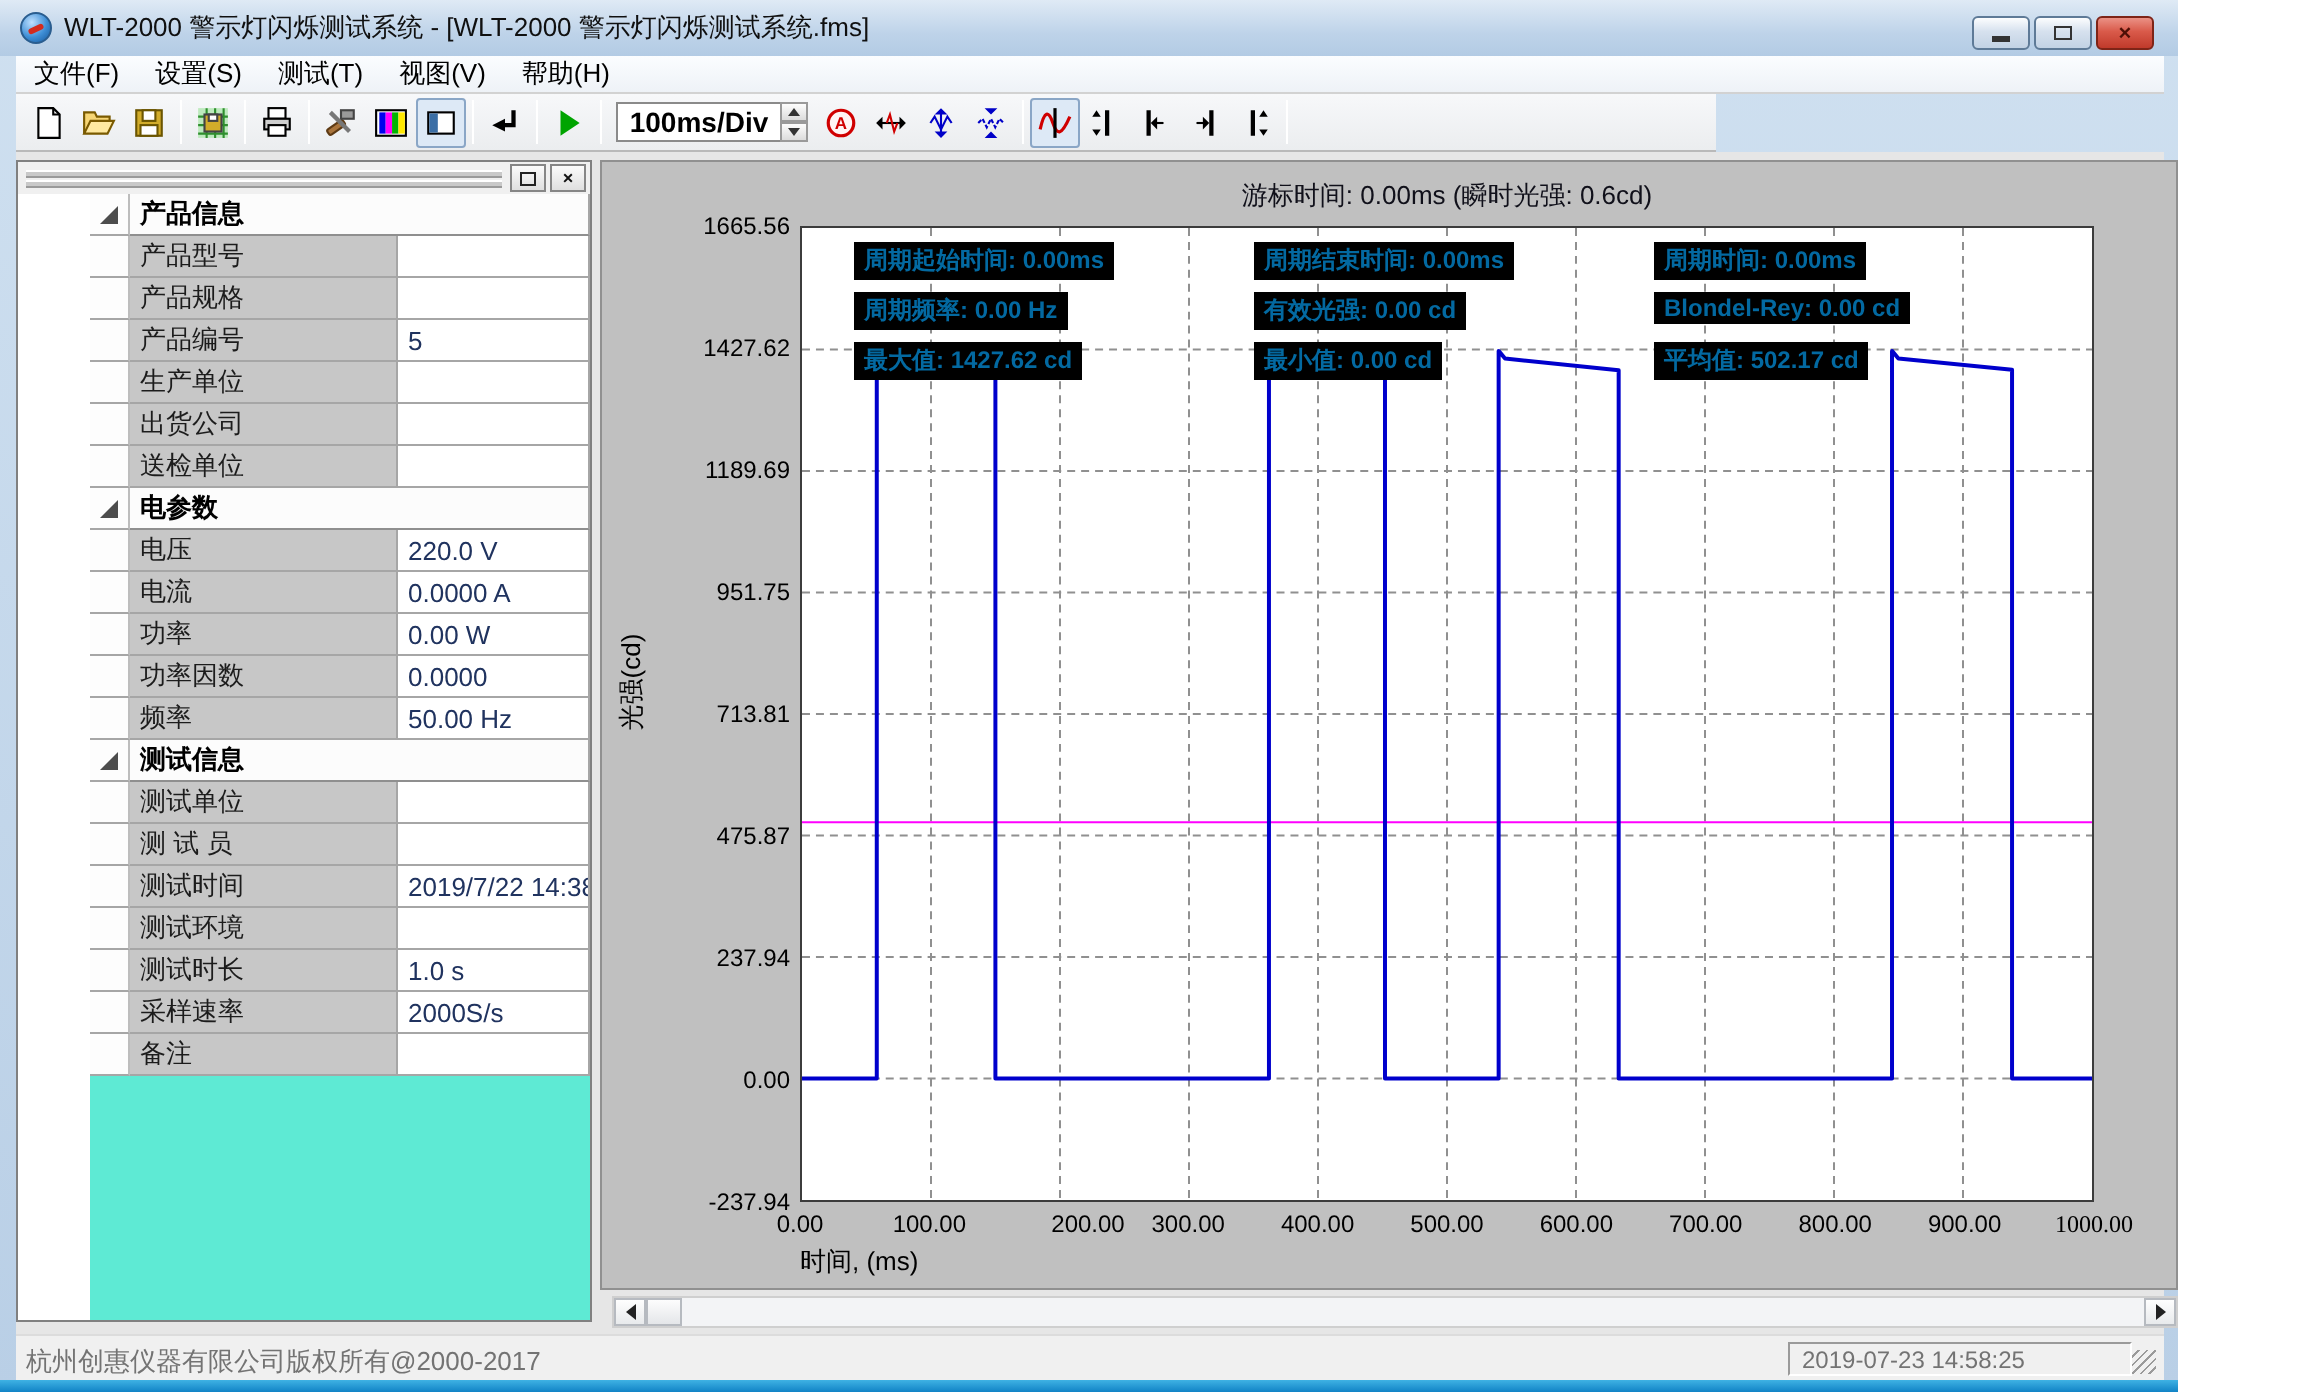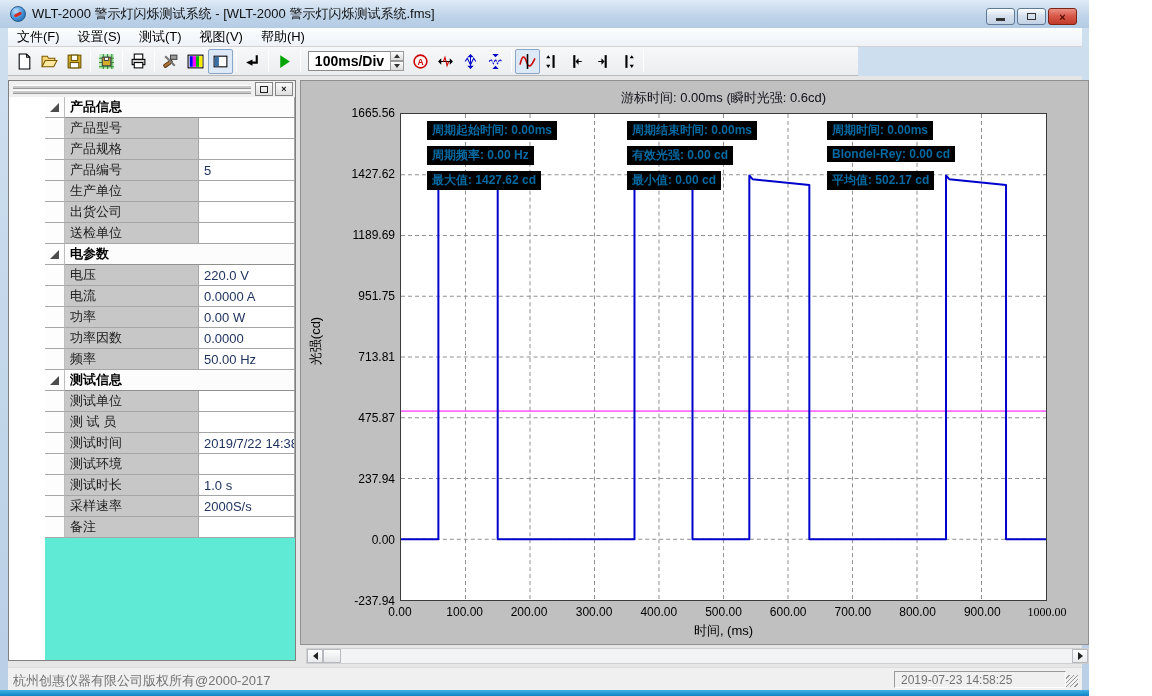--- a/index.html
+++ b/index.html
@@ -84,21 +84,21 @@
     font-size:13px; color:#10101a; }
   .plot { position:absolute; left:99px; top:32px; width:647px; height:488px;
     background:#fff; border:1px solid #3c3c3c; }
   .plot svg { display:block; }
   .info-box { position:absolute; background:#000; color:#0369a1; font-size:12px; font-weight:bold;
     padding:1px 5px; white-space:nowrap; }
   .ytick { position:absolute; left:2px; width:92px; text-align:right; font-size:12px; color:#000; }
   .xtick { position:absolute; width:70px; text-align:center; font-size:12px; color:#000; top:524px; }
   .ylabel { position:absolute; left:6px; top:310px; width:100px; font-size:13px; color:#000;
     transform:rotate(-90deg); transform-origin:left top; text-align:center; }
-  .xlabel { position:absolute; left:99px; top:541px; width:647px; text-align:center; font-size:13px; color:#000; }
+  .xlabel { position:absolute; left:99px; top:541px; width:647px; text-align:left; font-size:13px; color:#000; }
 
   
   .hscroll { position:absolute; left:298px; top:572px; width:783px; height:16px;
     background:#f3f4f6; border:1px solid #cfcfcf; display:flex; align-items:stretch; }
   .scroll-btn { width:16px; background:linear-gradient(#fefefe,#e8eaec);
     border:1px solid #b6bac0; display:flex; align-items:center; justify-content:center; }
   .arr-left { width:0;height:0;border-top:4px solid transparent;border-bottom:4px solid transparent;border-right:5px solid #222; }
   .arr-right { width:0;height:0;border-top:4px solid transparent;border-bottom:4px solid transparent;border-left:5px solid #222; }
   .scroll-thumb { width:18px; background:linear-gradient(#fdfdfd,#e4e6e9); border:1px solid #b6bac0; }
   .scroll-track { flex:1; }
@@ -429,21 +429,21 @@
             <div class="ytick" style="top: 207.999px;">951.75</div>
             <div class="ytick" style="top: 269px;">713.81</div>
             <div class="ytick" style="top: 330.001px;">475.87</div>
             <div class="ytick" style="top: 390.999px;">237.94</div>
             <div class="ytick" style="top: 451.999px;">0.00</div>
             <div class="ytick" style="top: 513px;">-237.94</div>
           </div>
         <div>
             <div class="xtick" style="left: 64px;">0.00</div>
             <div class="xtick" style="left: 128.7px;">100.00</div>
-            <div class="xtick" style="left: 193px; text-align: center;">200.00</div>
+            <div class="xtick" style="left: 208px; text-align: center;">200.00</div>
             <div class="xtick" style="left: 258.1px;">300.00</div>
             <div class="xtick" style="left: 322.8px;">400.00</div>
             <div class="xtick" style="left: 387.5px;">500.00</div>
             <div class="xtick" style="left: 452.2px;">600.00</div>
             <div class="xtick" style="left: 516.9px;">700.00</div>
             <div class="xtick" style="left: 581.6px;">800.00</div>
             <div class="xtick" style="left: 646.3px;">900.00</div>
             <div class="xtick" style="left: 711px; font-family: Liberation Serif, serif;">1000.00</div>
           </div>
         <div class="plot">

